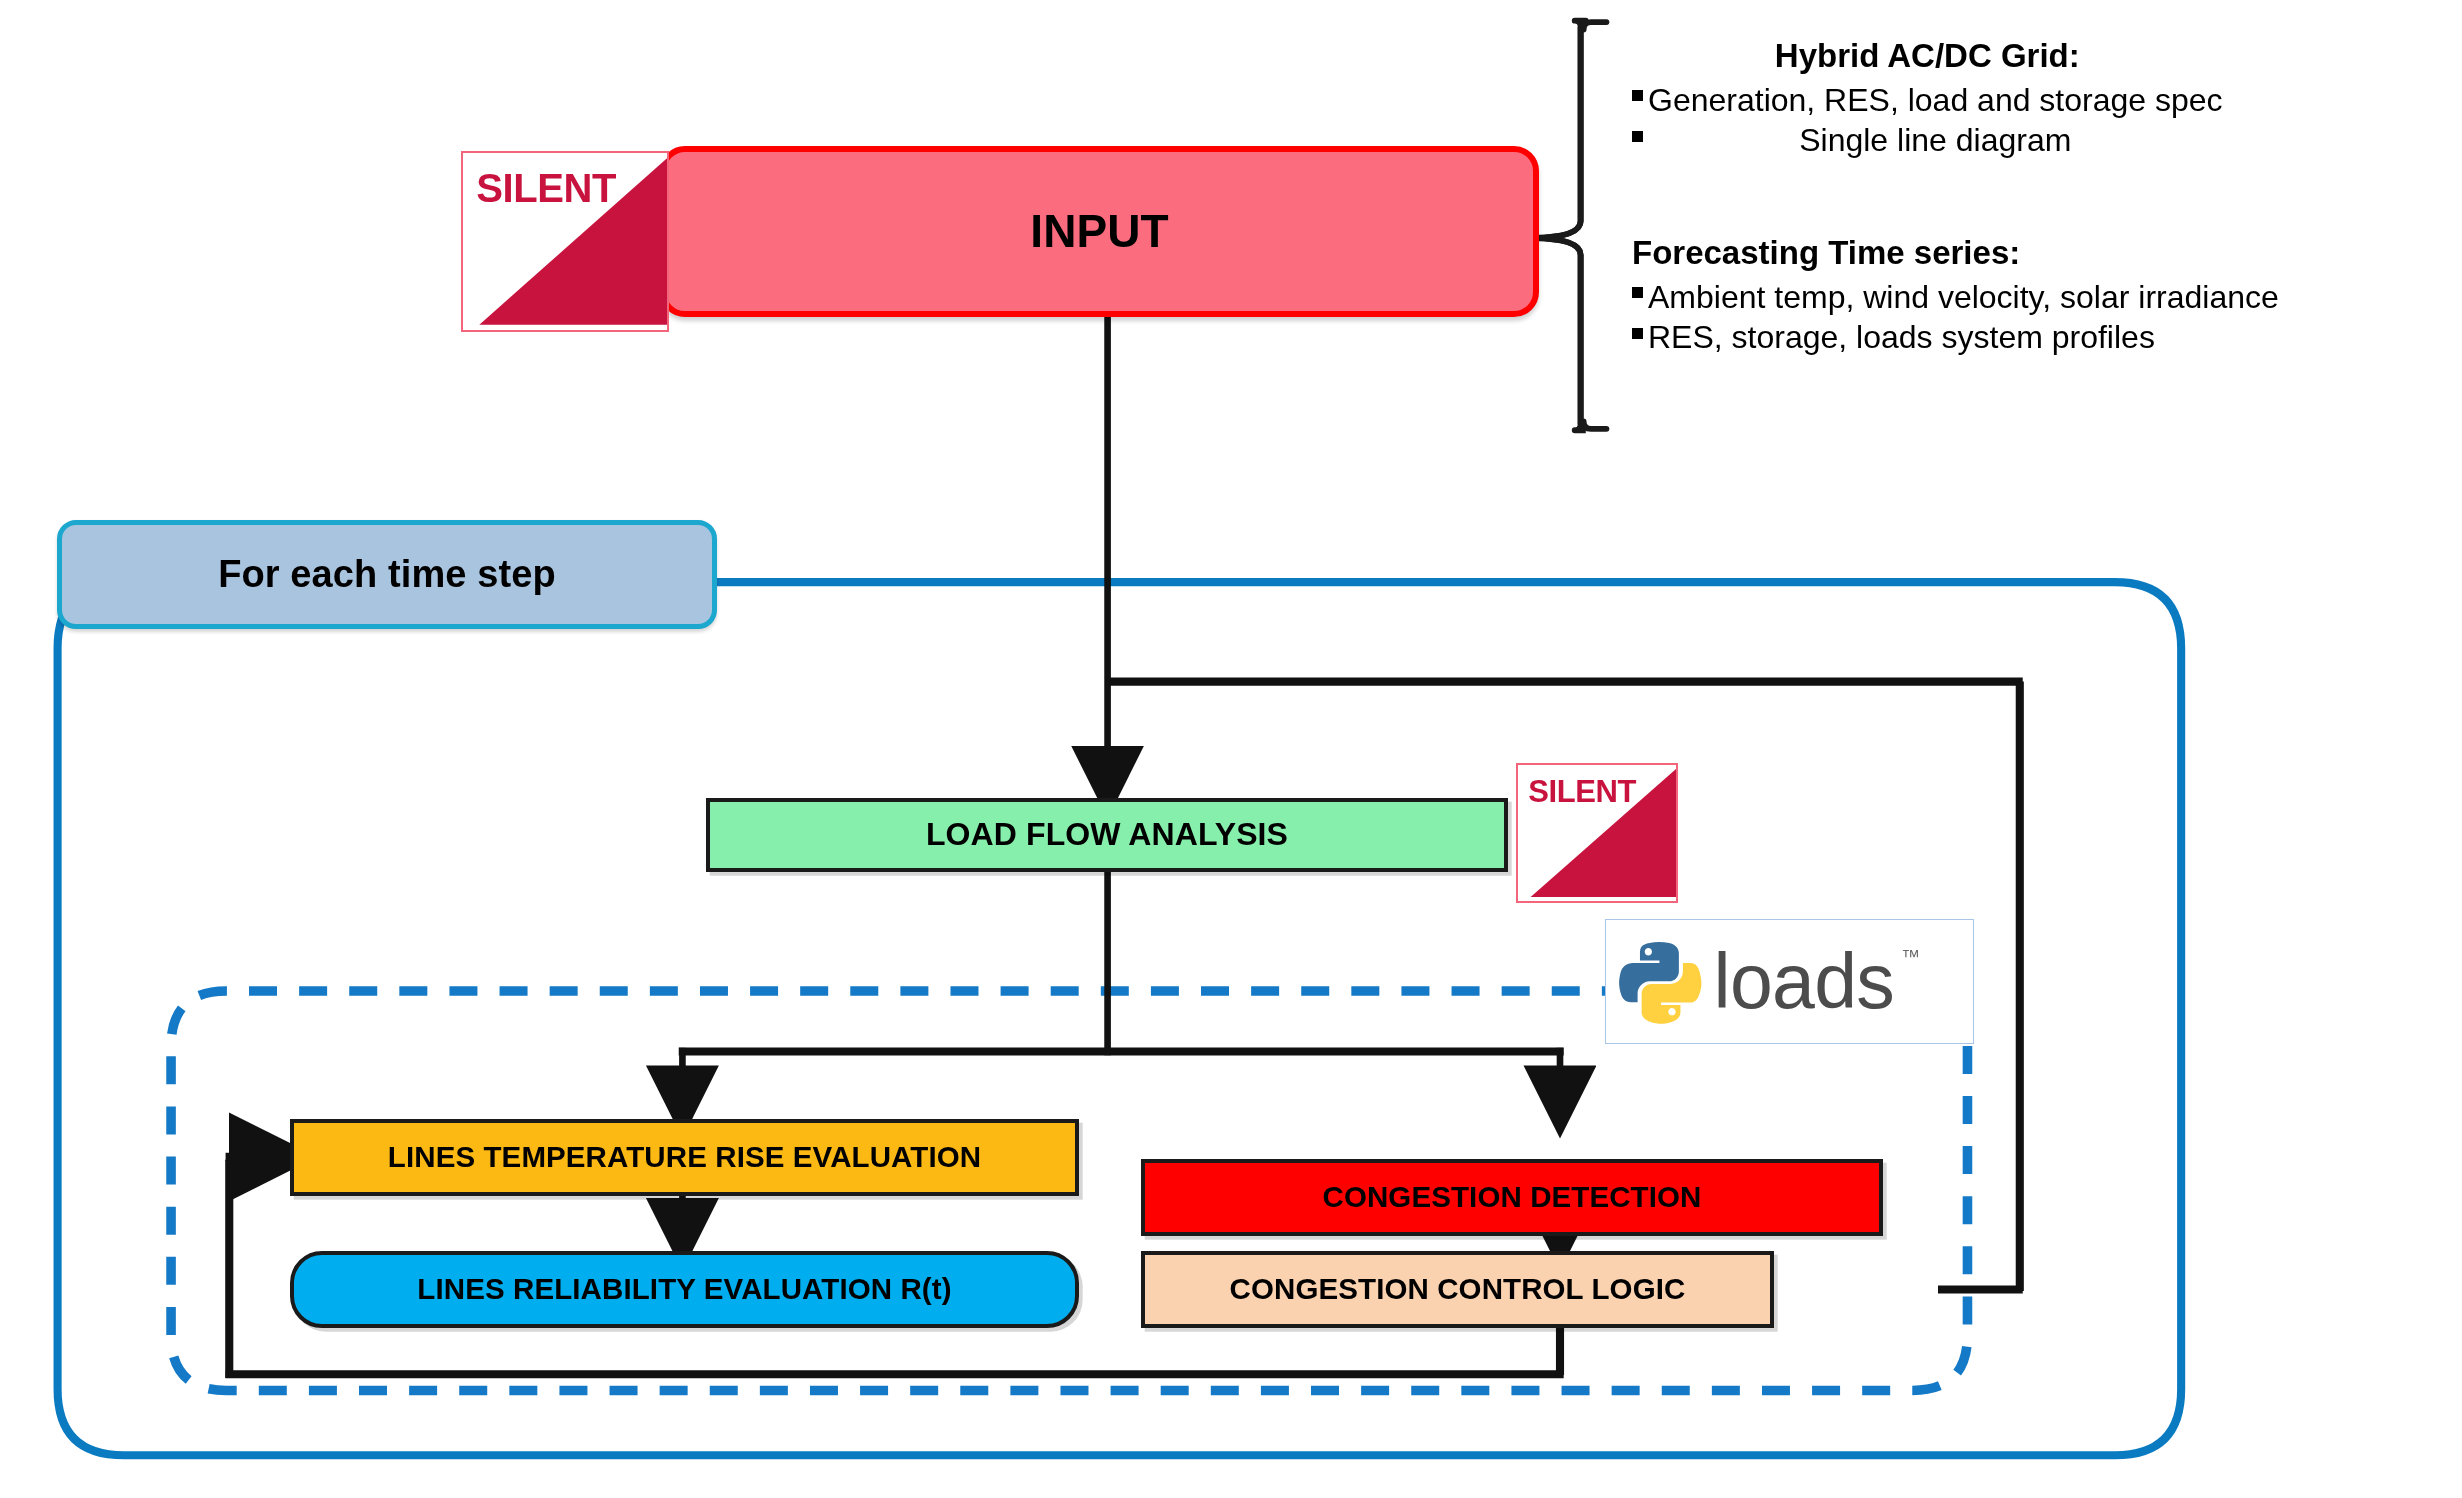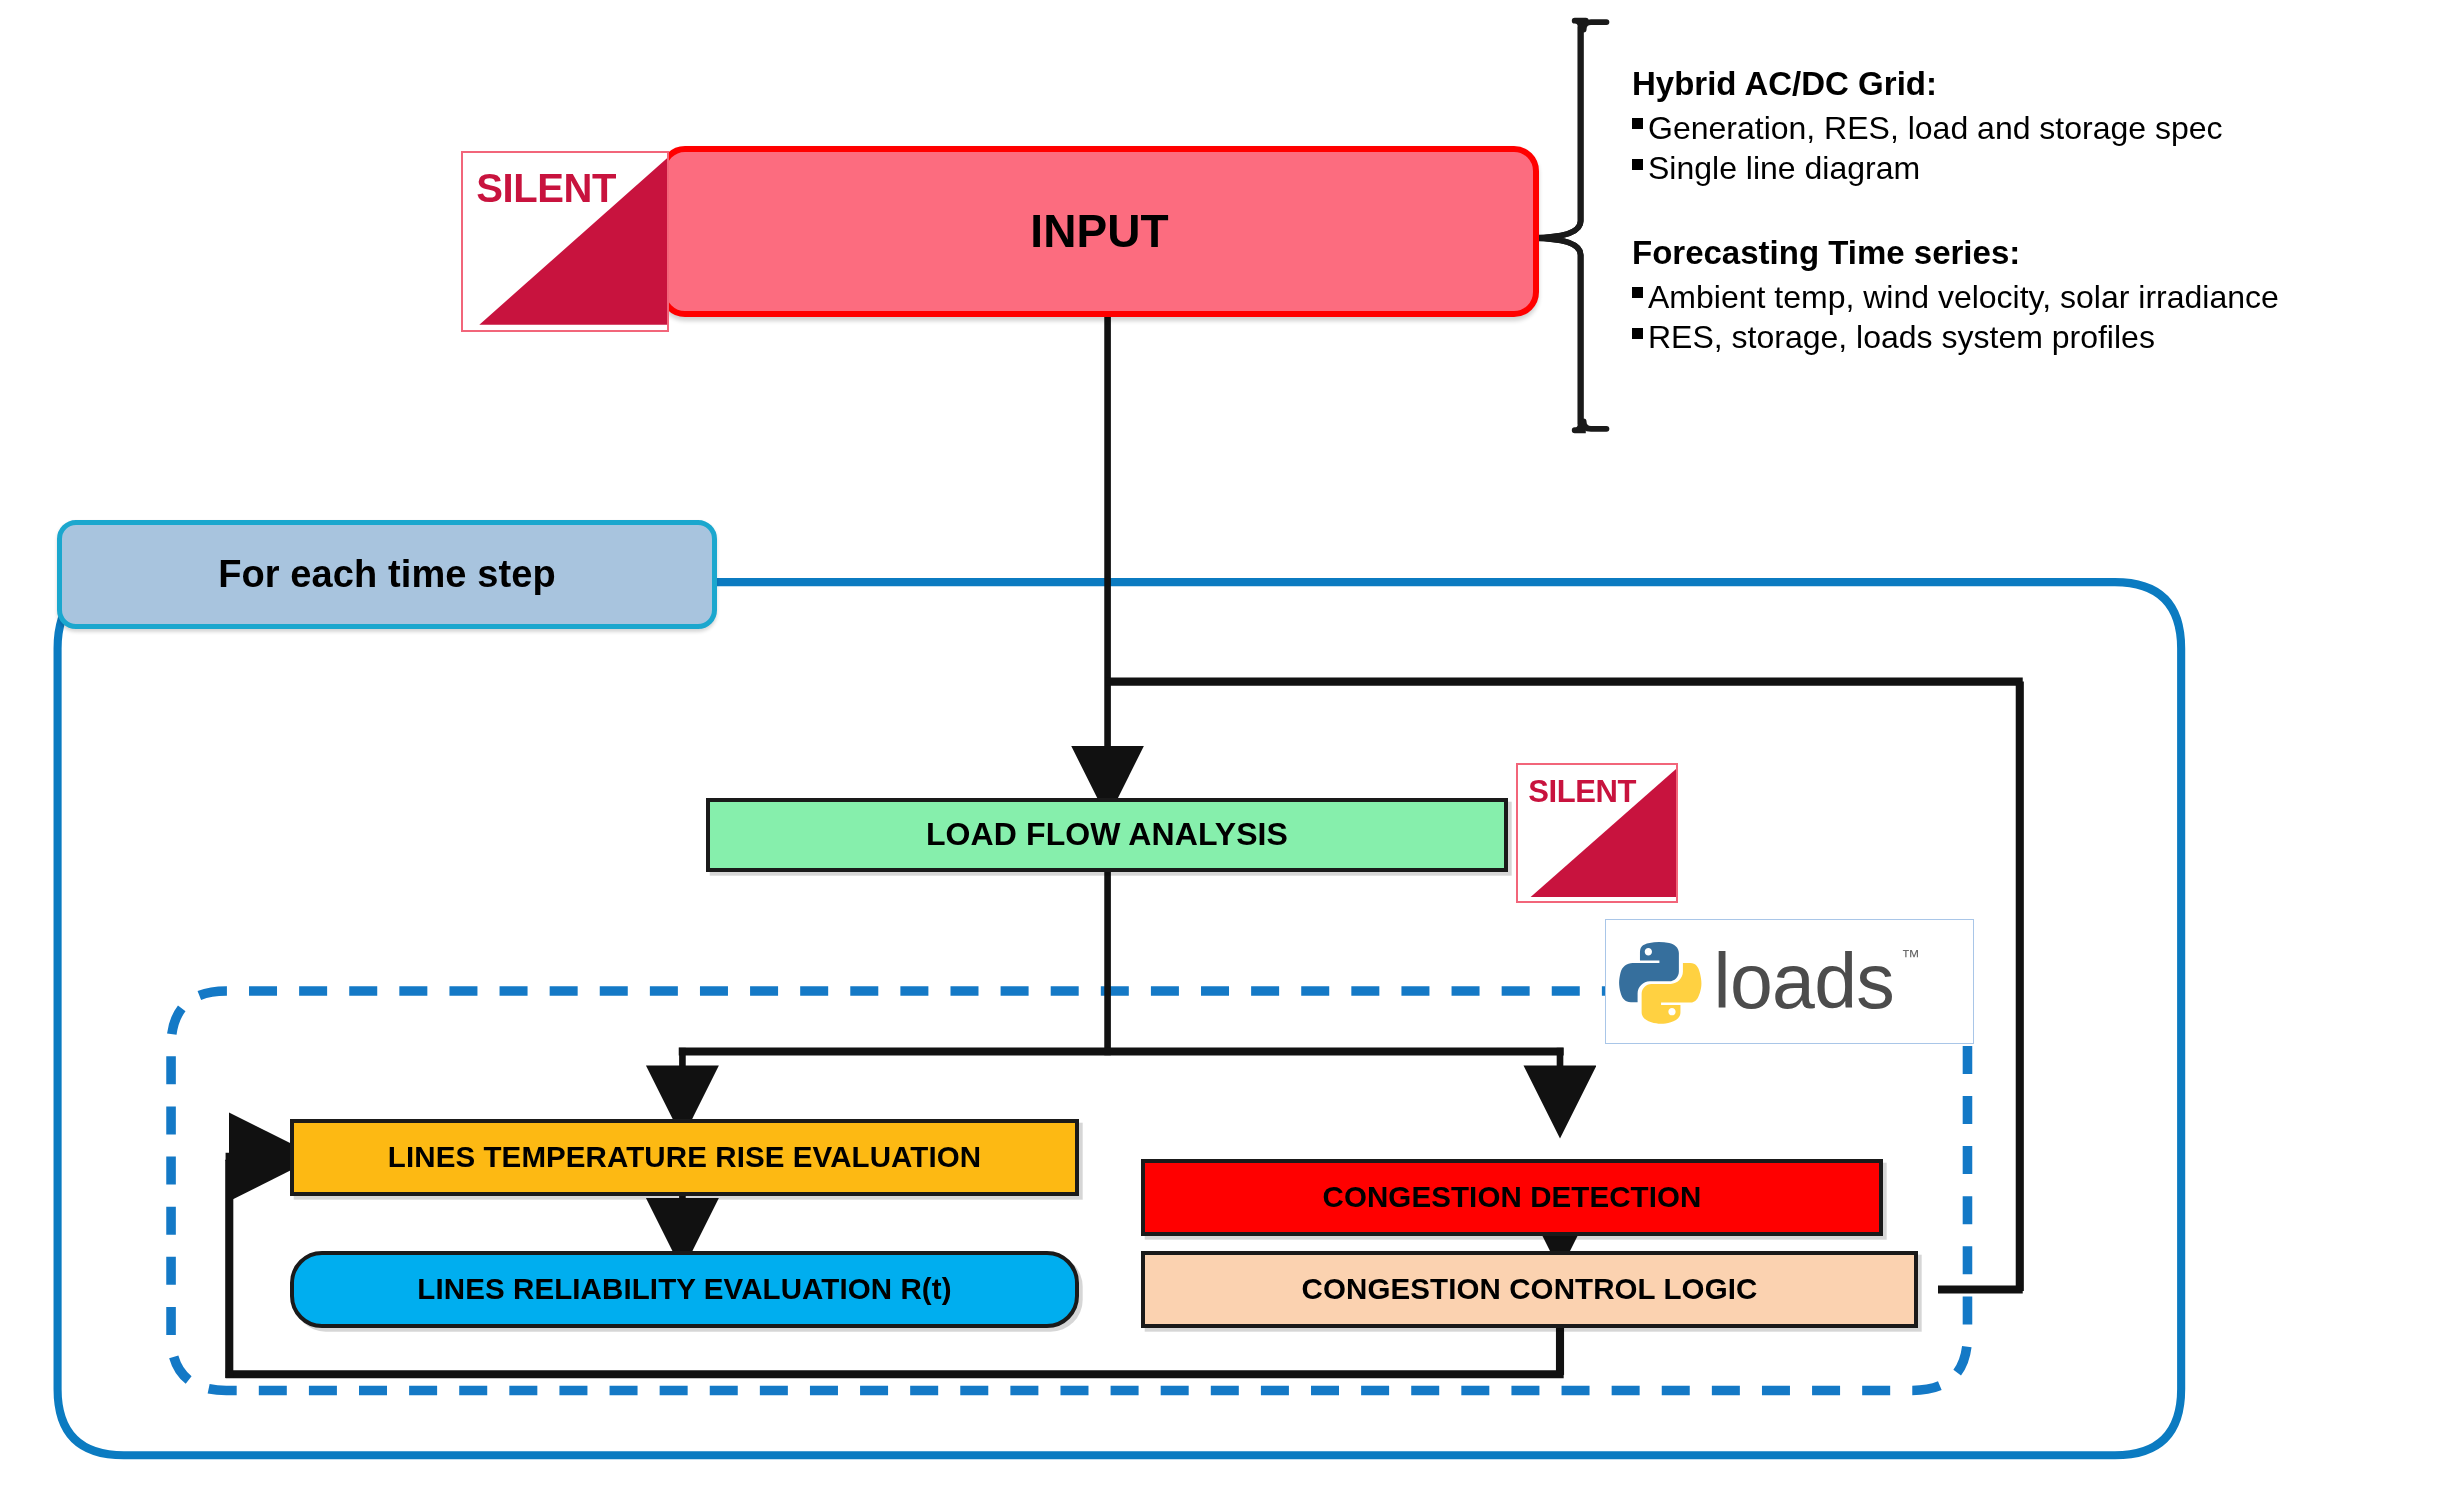--- a/index.html
+++ b/index.html
@@ -86,21 +86,21 @@
     border-radius: 32px;
   }
   .cong-det-box {
     left: 1141px; top: 1119px;
     width: 742px; height: 77px;
     background: #FF0000;
     margin-top: 40px;
   }
   .cong-ctl-box {
     left: 1141px; top: 1251px;
-    width: 777px; height: 77px;
+    width: 633px; height: 77px;
     background: #FBD2B0;
   }
 
   
   .digsilent {
     position: absolute;
     background: #ffffff;
     border: 2.9px solid #F2657A;
     box-sizing: border-box;
     overflow: hidden;
@@ -181,21 +181,21 @@
     position: relative;
     margin-top: 3.7px;
   }
   .st-item .bullet {
     position: absolute;
     left: 0; top: 0.26em;
     width: 11px; height: 11px;
     background: #000;
     display: inline-block;
   }
-  .sg1 { top: 65px; }
+  .sg1 { top: 37px; text-align: center; }
   .sg2 { top: 234px; }
 </style>
 </head>
 <body>
 
 <div id="canvas">
 
   <svg id="wires" viewBox="0 0 3341 2033">
     <defs>
       <marker id="arrowBlack" markerWidth="16" markerHeight="16" refX="6" refY="5.5" orient="auto" markerUnits="strokeWidth">

